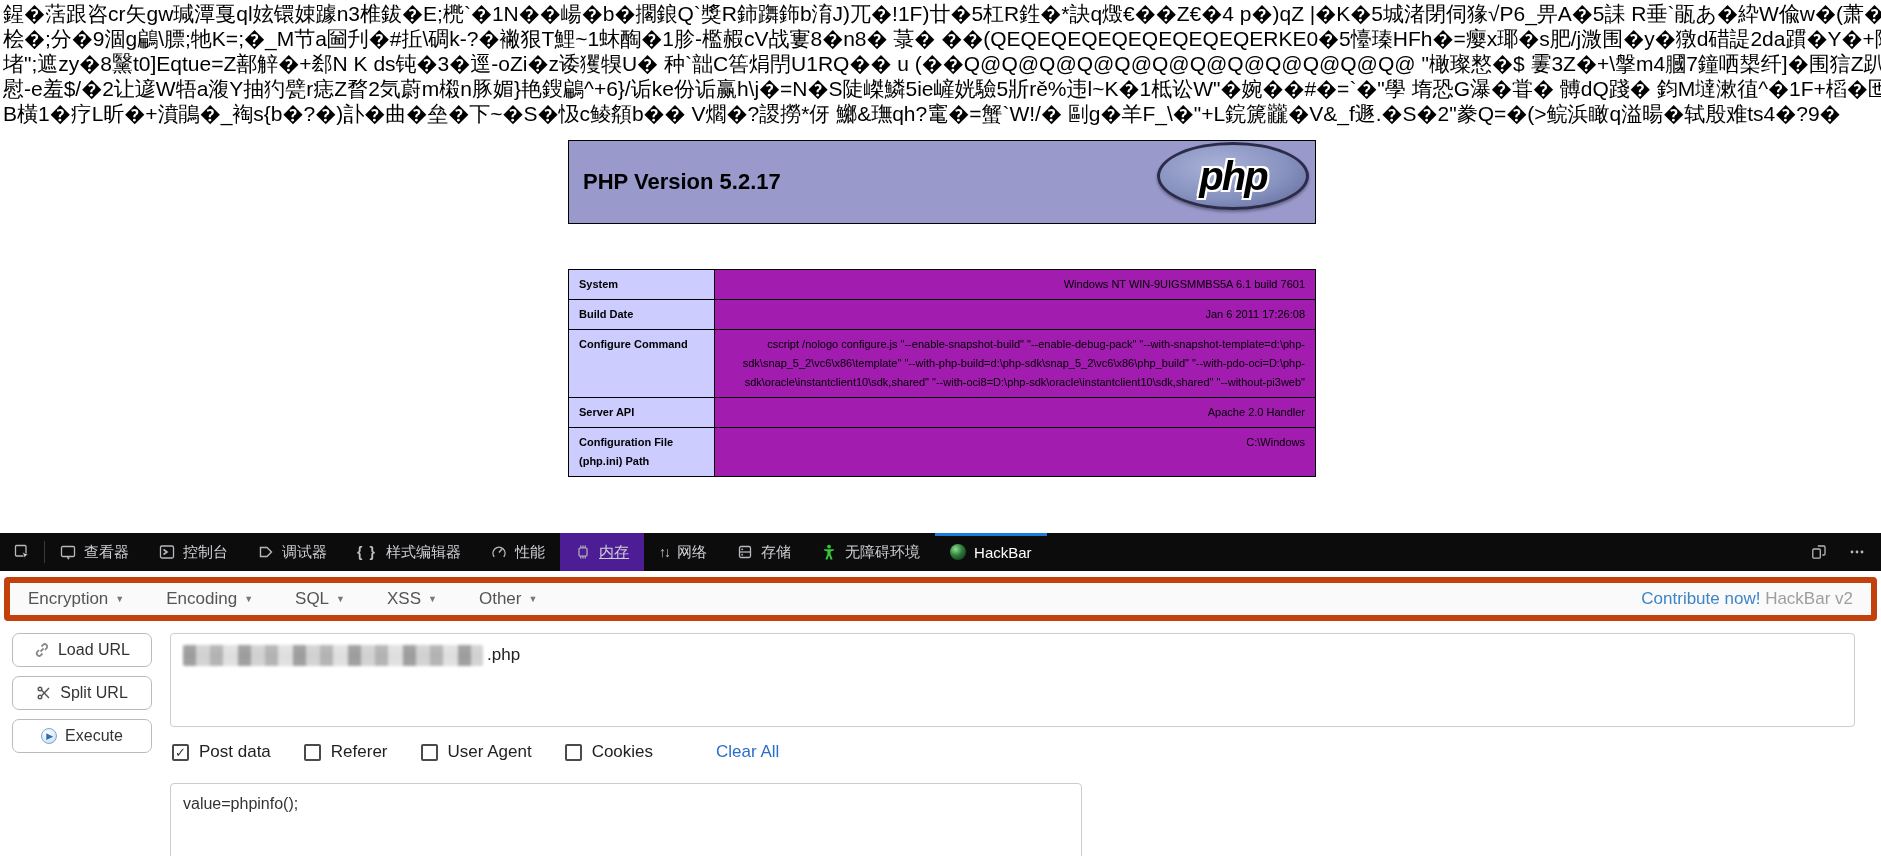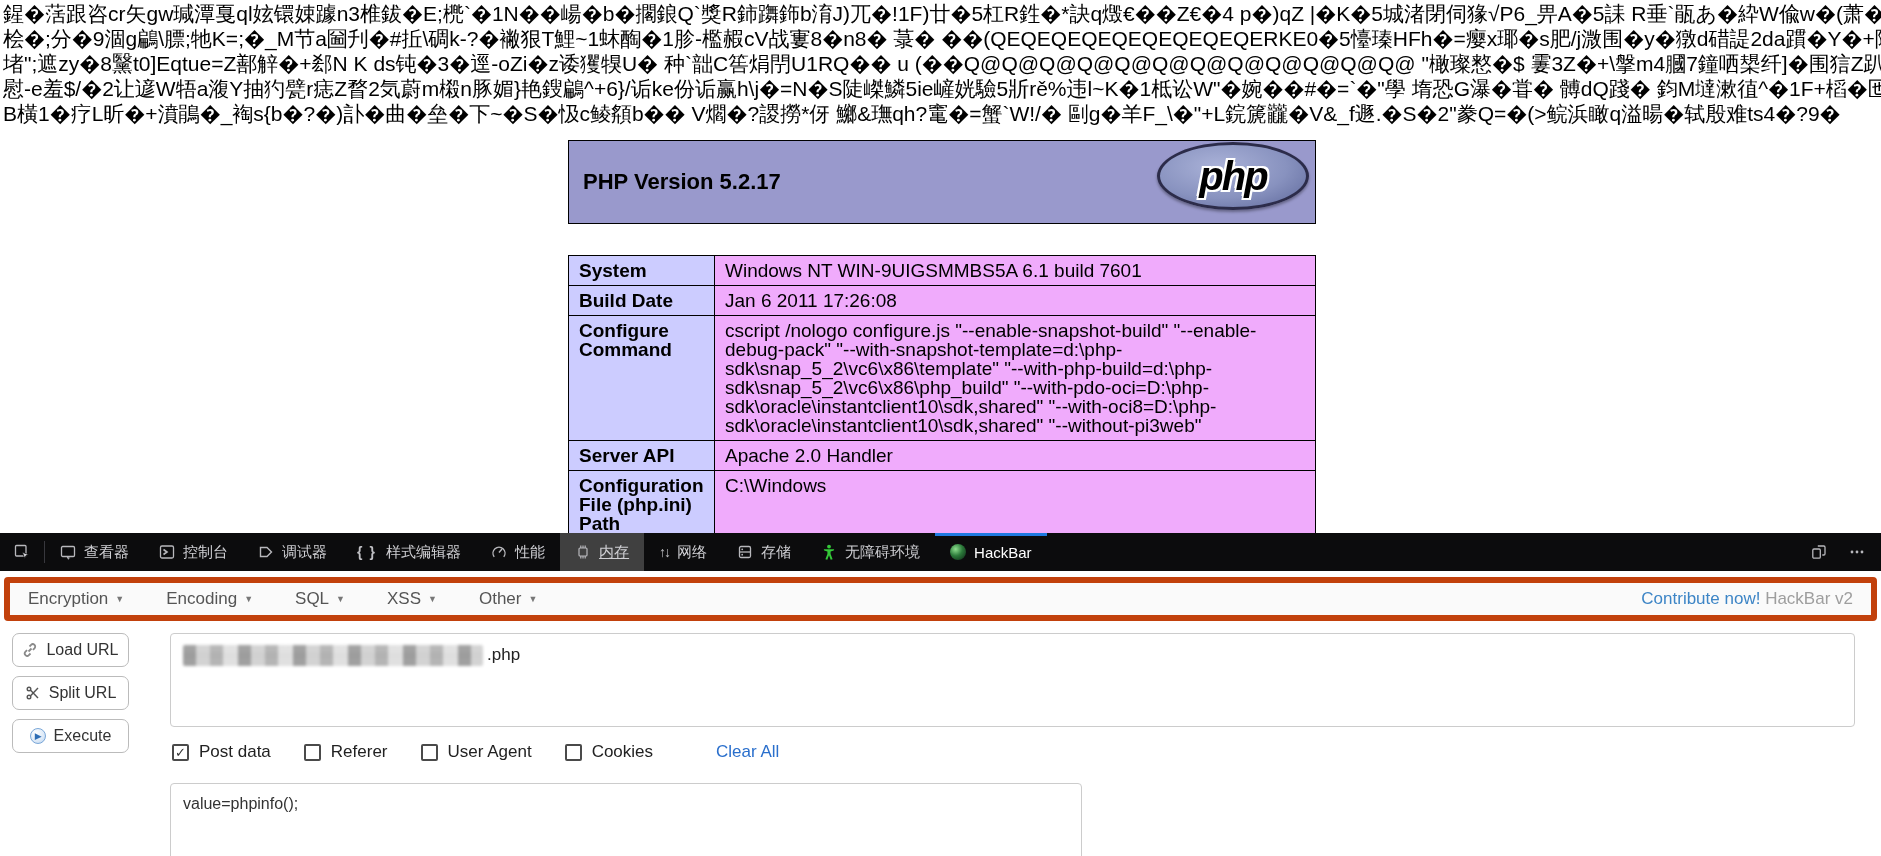--- a/index.html
+++ b/index.html
@@ -17,32 +17,32 @@
   .phpinfo { position:absolute; left:568px; top:140px; width:748px; }
   .php-header { position:relative; height:84px; background:#9999cc; border:1px solid #000;
                 display:flex; align-items:center; padding-left:14px; }
   .php-header h1 { font-size:22px; font-weight:bold; color:#000; }
   .php-logo { position:absolute; right:6px; top:1px; width:152px; height:68px; border-radius:50%;
               background:radial-gradient(ellipse at 40% 35%, #aab2d8 0%, #8892bf 55%, #5c6699 100%);
               border:3px solid #2c2c4a; display:flex; align-items:center; justify-content:center;
               box-shadow:0 2px 3px rgba(0,0,0,.35); }
   .php-logo span { font-size:40px; font-weight:bold; font-style:italic; color:#000;
                    text-shadow:-2px -2px 0 #fff, 2px -2px 0 #fff, -2px 2px 0 #fff, 2px 2px 0 #fff; letter-spacing:-2px; }
-  .php-table { margin-top:31px; width:748px; border-collapse:collapse; font-size:19px; }
+  .php-table { margin-top:45px; width:748px; border-collapse:collapse; font-size:11px; }
   .php-table td { border:1px solid #000; padding:5px 10px; vertical-align:top; line-height:19px; }
   .php-table td.lbl { width:146px; background:#ccccff; font-weight:bold; }
-  .php-table td.val { background:#f0abfc; word-break:break-word; }
+  .php-table td.val { background:#a21caf; word-break:break-word;text-align:right; }
 
   
   .devtools { position:absolute; top:533px; left:0; width:1881px; height:38px; background:#0c0c0d;
               display:flex; align-items:stretch; color:#cfcfd3; font-size:15px; }
   .pickbtn { width:44px; display:flex; align-items:center; justify-content:center; }
   .vsep { width:1px; background:#38383d; margin:8px 0; }
   .dtab { display:flex; align-items:center; gap:8px; padding:0 15px; position:relative; cursor:default; white-space:nowrap; }
-  .dtab.hl { background:#404040;text-decoration:underline; }
+  .dtab.hl { background:#4c1d95;text-decoration:underline; }
   .dtab.active { color:#fff; }
   .dtab.active::before { content:""; position:absolute; top:0; left:0; right:0; height:3px; background:#1f7ae0; }
   .dt-ic { width:16px; height:16px; display:flex; align-items:center; justify-content:center; }
   .dt-ic svg { width:16px; height:16px; }
   .glyph { color:#c0c0c4; font-weight:bold; font-size:14px; }
   .hackorb { width:16px; height:16px; border-radius:50%;
              background:radial-gradient(circle at 35% 32%, #8fe08f 0%, #2c7a3a 45%, #0b2414 100%); }
   .dspacer { flex:1; }
   .dright { display:flex; align-items:center; gap:22px; padding-right:16px; }
 
@@ -51,21 +51,21 @@
   .menubar { position:absolute; top:6px; left:4px; right:4px; height:44px; background:#fafafa;
              border:6px solid #c2410c; border-radius:4px; display:flex; align-items:center;
              padding:0 18px; gap:42px; color:#555; font-size:17px; }
   .menu-item { display:flex; align-items:center; gap:7px; cursor:default; }
   .caret { font-size:9px; color:#777; }
   .menubar-right { margin-left:auto; font-size:17px; }
   .menubar-right a { color:#3d85c6; text-decoration:none; }
   .menubar-right .ver { color:#9e9e9e; }
 
   .side-buttons { position:absolute; left:12px; top:62px; display:flex; flex-direction:column; gap:9px; }
-  .hb-btn { width:117px; height:34px; background:#fff; border:1px solid #bbb; border-radius:7px;
+  .hb-btn { width:140px; height:34px; background:#fff; border:1px solid #bbb; border-radius:7px;
             display:flex; align-items:center; justify-content:center; gap:8px;
             font-size:16px; color:#333; cursor:default; }
   .hb-btn svg { width:16px; height:16px; }
   .playcirc { width:16px; height:16px; border-radius:50%; border:1px solid #7aa7d8;
               background:radial-gradient(circle at 35% 30%, #fff 0%, #dce9f7 60%, #b9d2ee 100%);
               display:flex; align-items:center; justify-content:center; }
   .playcirc span { color:#2e6db4; font-size:9px; margin-left:1px; }
 
   .url-box { position:absolute; left:170px; top:62px; width:1685px; height:94px; border:1px solid #ccc;
              border-radius:4px; background:#fff; padding:11px 12px; font-size:17px; color:#222; }

